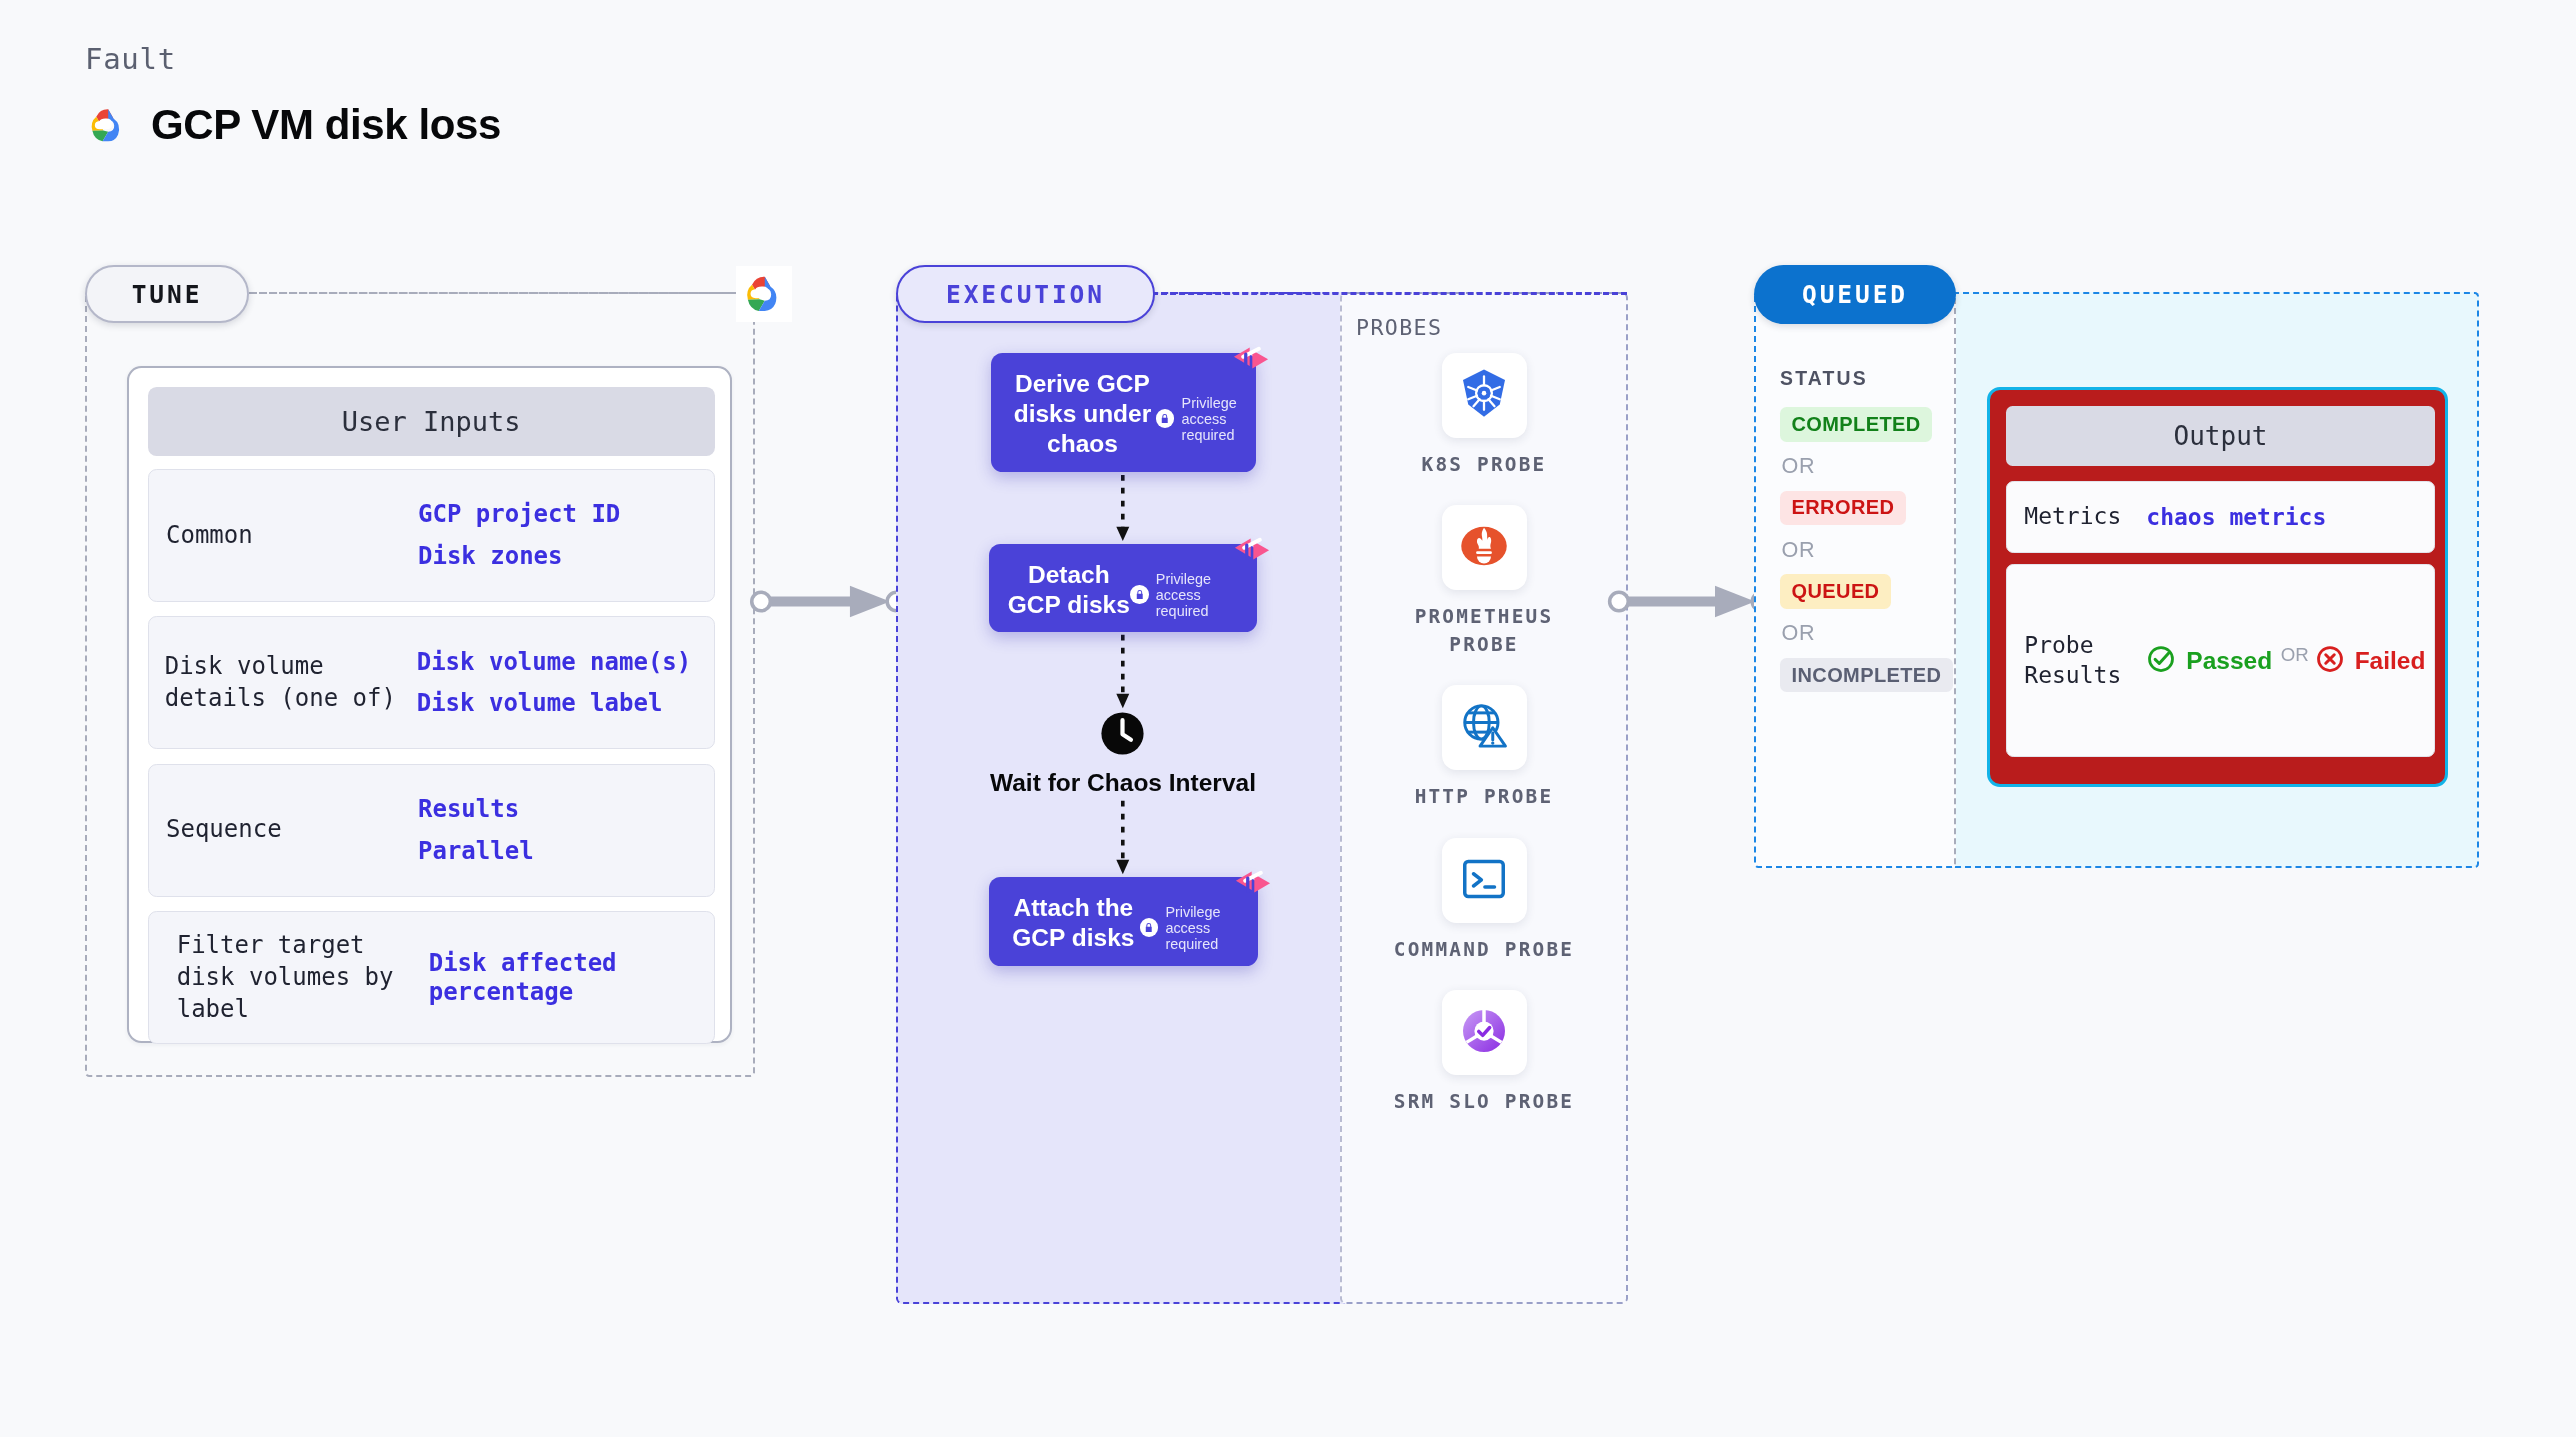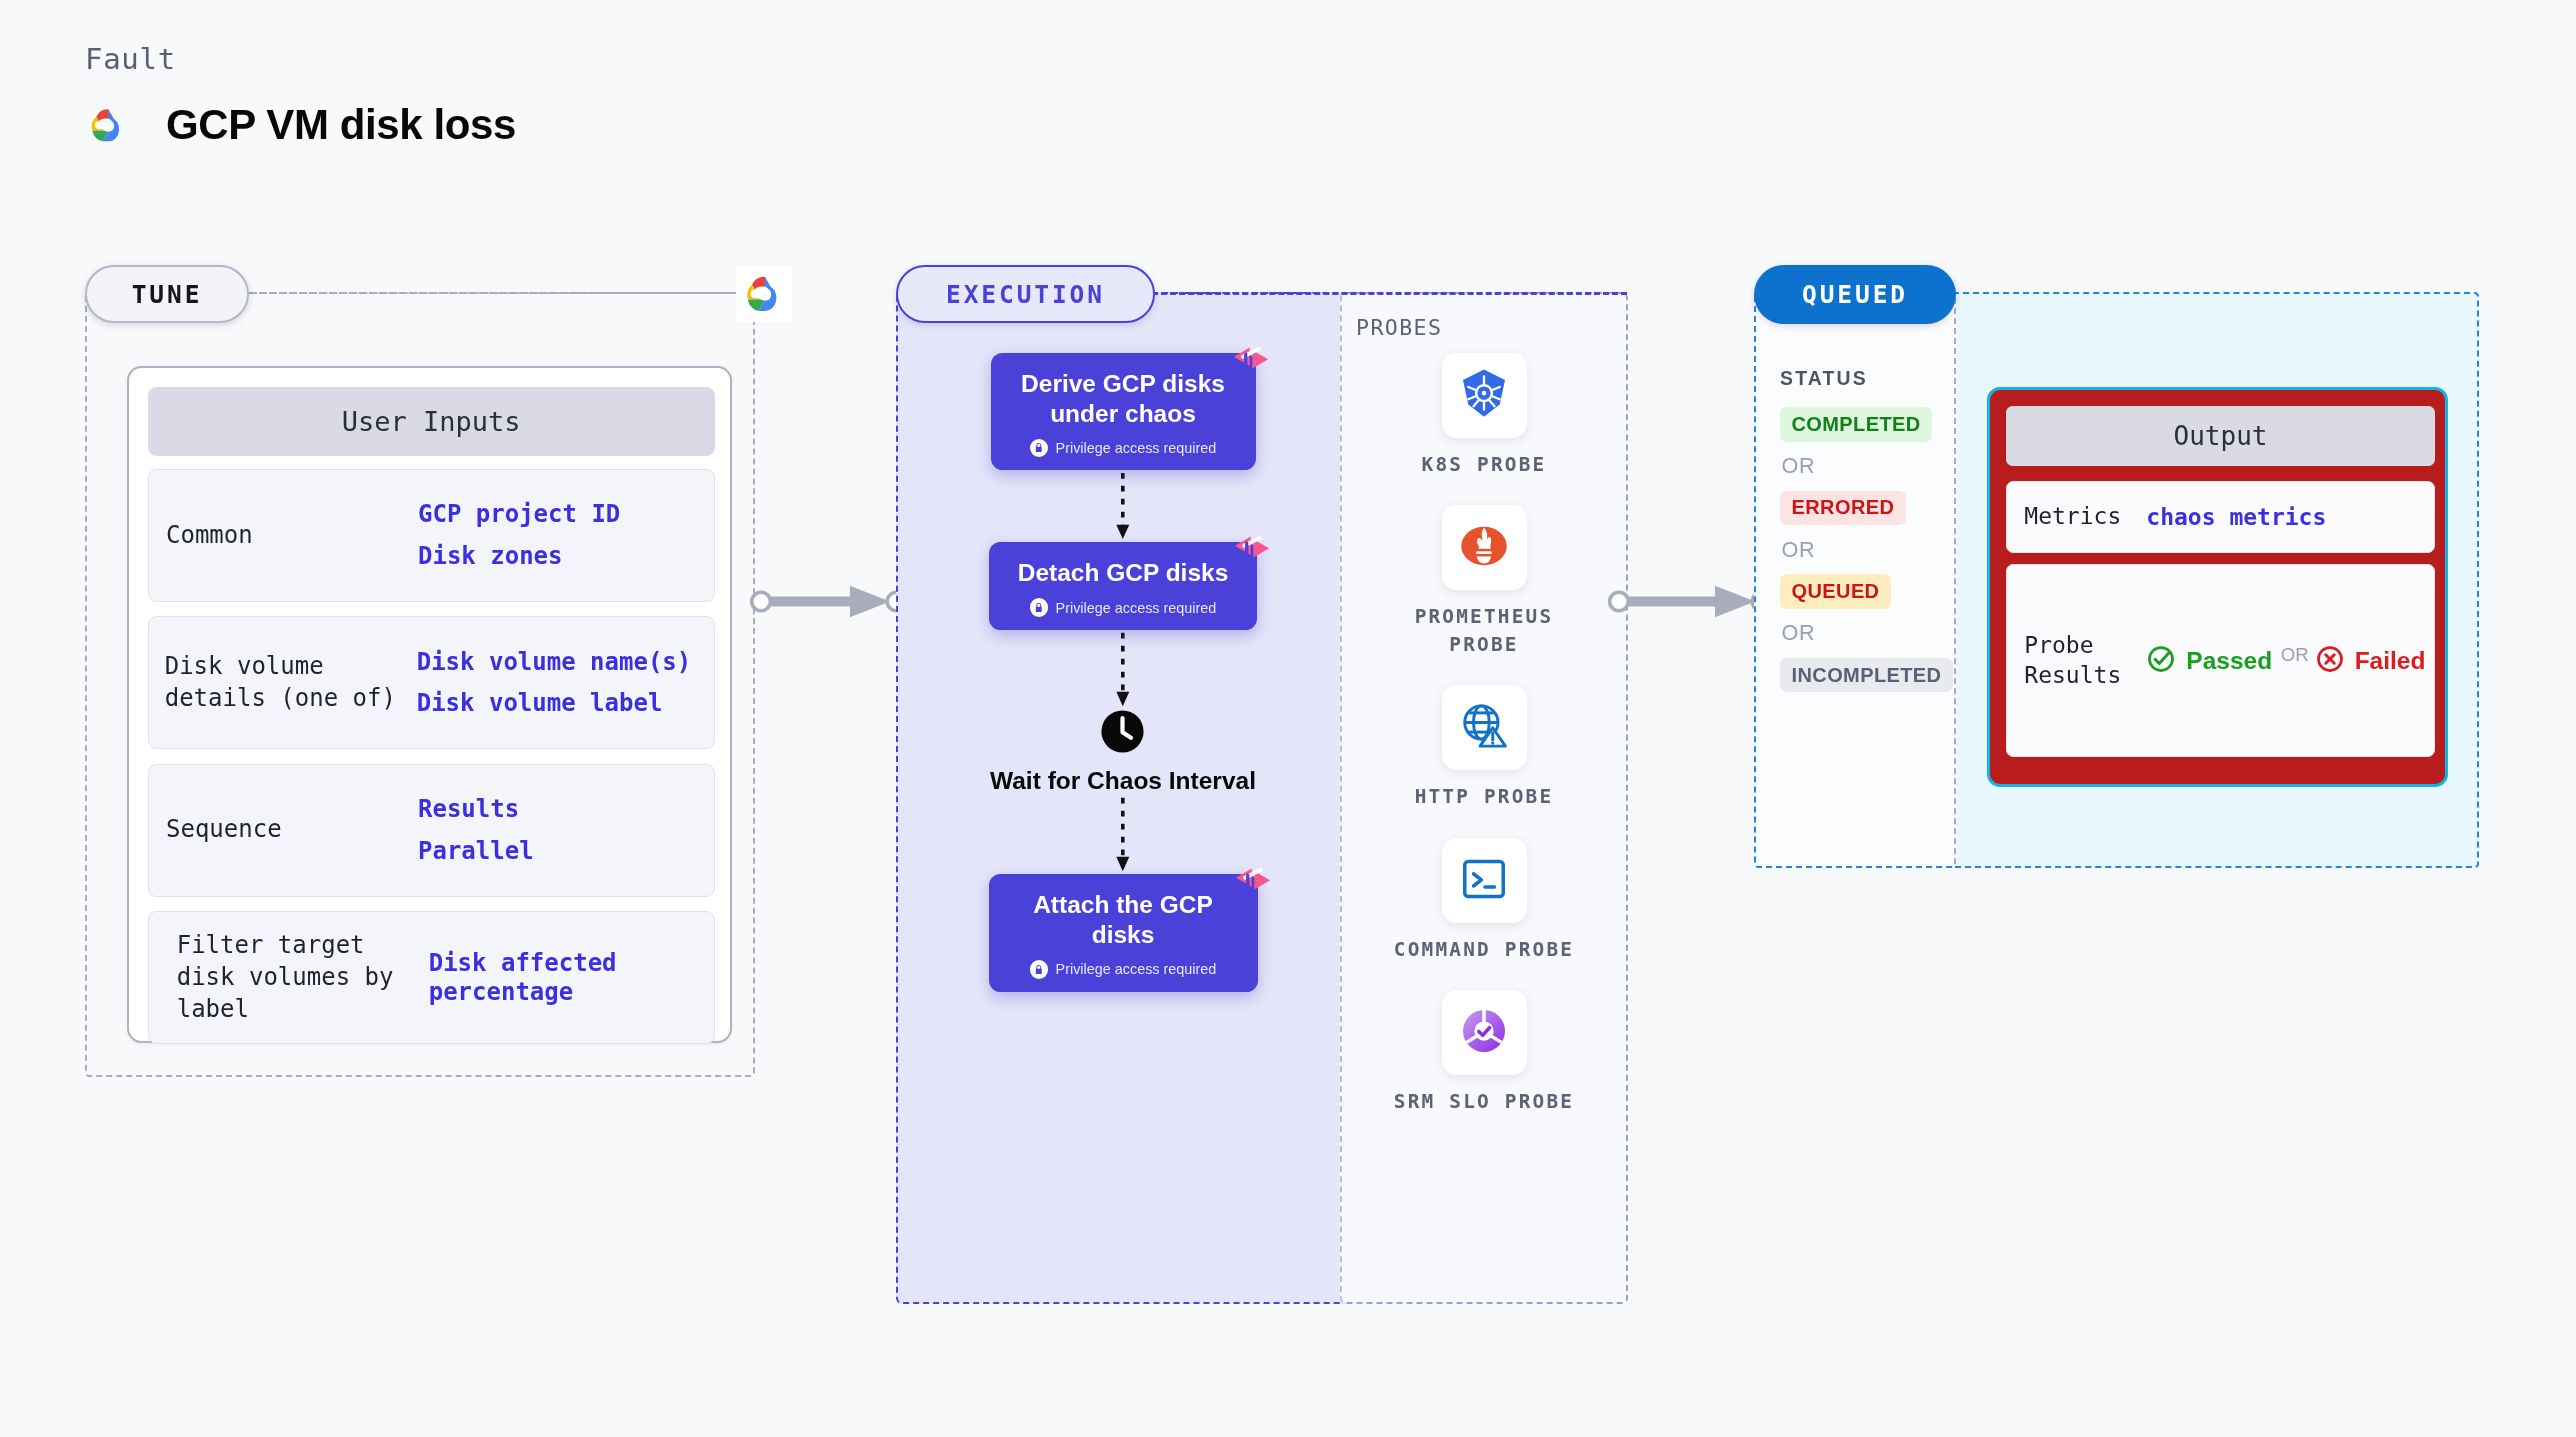--- a/index.html
+++ b/index.html
@@ -10,21 +10,21 @@
     overflow: hidden;
   }
   .page { position: relative; width: 2576px; height: 1438px; }
 
   
   .hdr-kicker {
     position: absolute; left: 85px; top: 42px;
     font-family: "DejaVu Sans Mono", monospace;
     font-size: 29px; color: #5b6070; letter-spacing: 0.7px;
   }
-  .hdr-row { position: absolute; left: 85px; top: 101px; display: flex; align-items: center; gap: 36px; }
+  .hdr-row { position: absolute; left: 85px; top: 101px; display: flex; align-items: center; gap: 21px; }
   .gcp-logo { width: 45px; height: 45px; display: block; }
   .hdr-title {
     font-family: "Liberation Sans", sans-serif;
     font-size: 42px; font-weight: bold; color: #07080a; letter-spacing: -0.4px;
   }
 
   
   .pill {
     position: absolute; z-index: 8;
     display: flex; align-items: center; justify-content: center;
@@ -111,21 +111,21 @@
     border-top: 3.6px dashed #4a42d8;
   }
 
   
   .exec-flow { position: absolute; left: 896px; top: 353px; width: 454px; }
   .node-wrap { position: relative; display: flex; justify-content: center; }
   .node {
     position: relative; background: #4a42d8; border-radius: 11.5px;
     box-shadow: 0 5.8px 14.4px rgba(55,45,180,.28);
     padding: 16px 18.7px 13px 18.7px;
-    display: flex; flex-direction: column; align-items: center; justify-content: center;
+    display: flex; flex-direction: row; align-items: center; justify-content: center;
   }
   .node-title {
     font-family: "Liberation Sans", sans-serif; font-weight: bold;
     font-size: 24.5px; color: #ffffff; text-align: center; line-height: 1.22;
   }
   .node-priv {
     margin-top: 10px; display: flex; align-items: center; gap: 7.2px;
   }
   .node-priv .lock-circle {
     width: 18.7px; height: 18.7px; border-radius: 50%; background: #ffffff;

